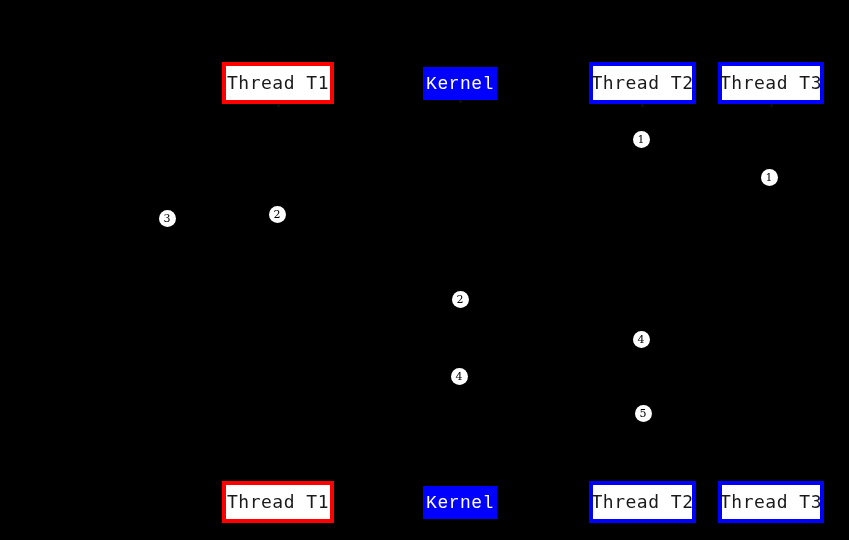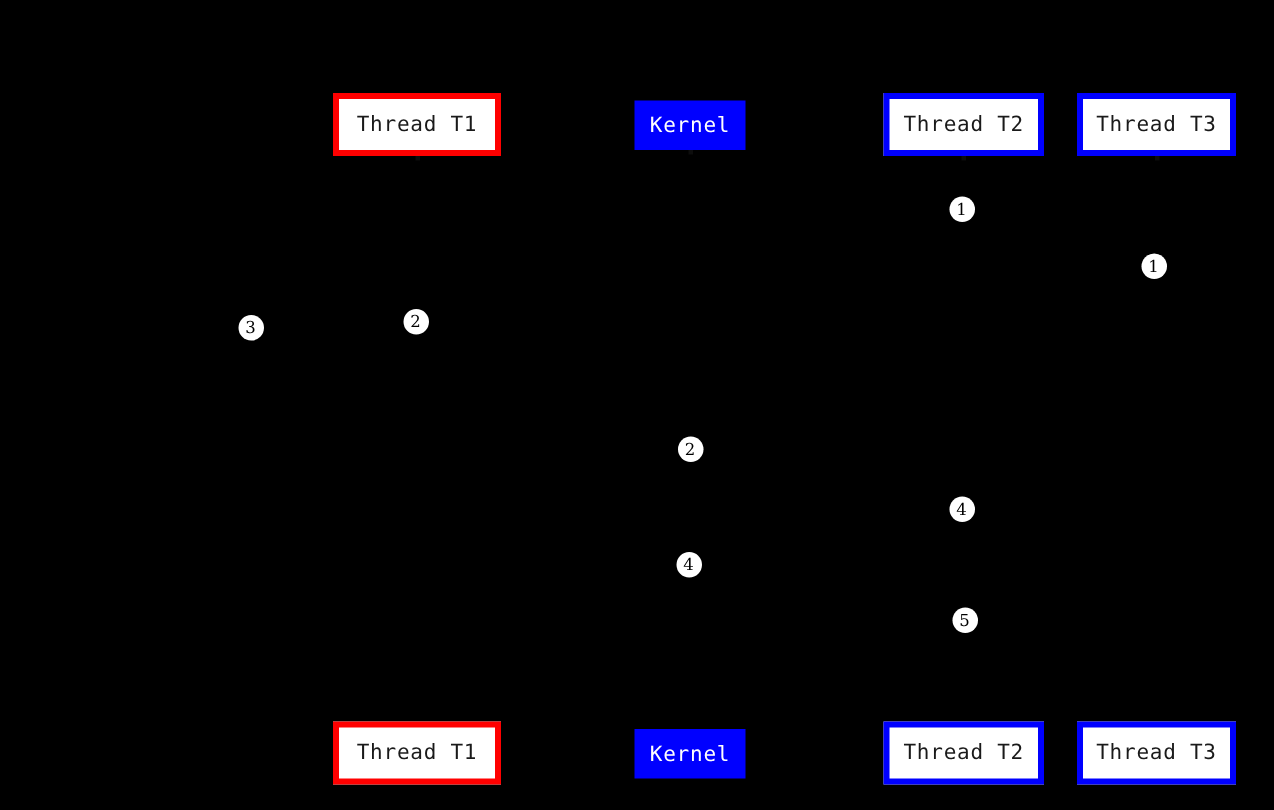--- a/index.html
+++ b/index.html
@@ -21,33 +21,34 @@
 
   
   .participant {
     position: absolute;
     box-sizing: border-box;
     display: flex;
     align-items: center;
     justify-content: center;
     white-space: nowrap;
     font-family: "DejaVu Sans Mono", "Liberation Mono", monospace;
-    font-size: 14px;
+    font-size: 18px;
     letter-spacing: 0.5px;
     line-height: 1;
   }
   .participant.outlined {
     background: #ffffff;
     color: #1a1a1a;
     border-style: solid;
     border-width: 4px;
   }
   .participant.filled {
     color: #ffffff;
     border: none;
+    font-family: Liberation Mono, monospace;
   }
 
   
   .lifeline {
     position: absolute;
     width: 1px;
     background: #000000;
   }
   .lifeline-tick {
     position: absolute;

